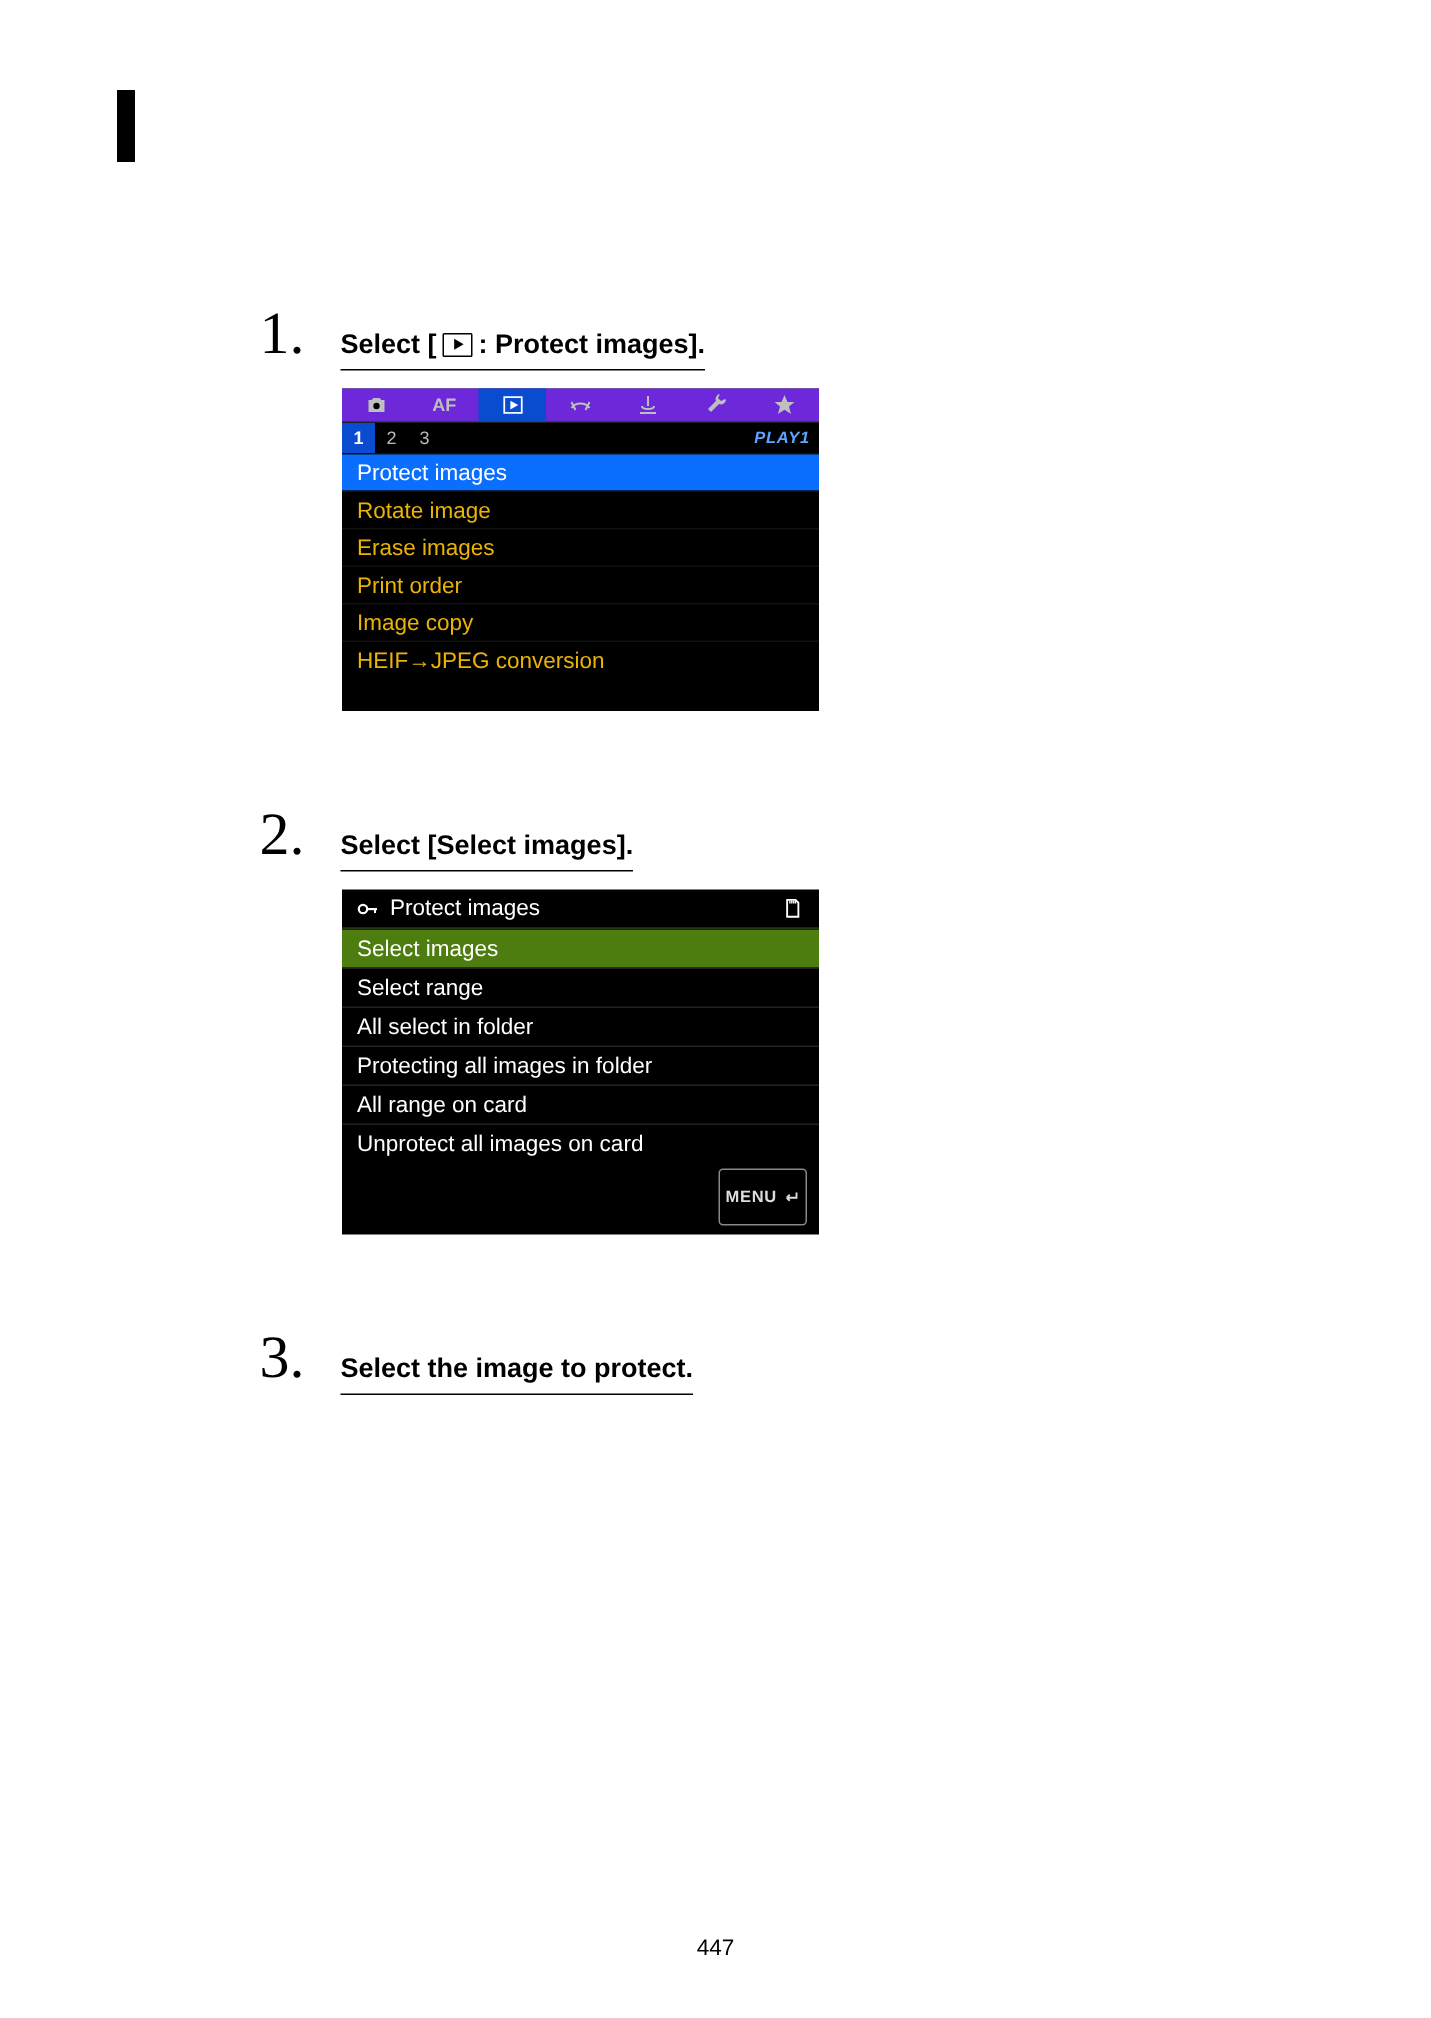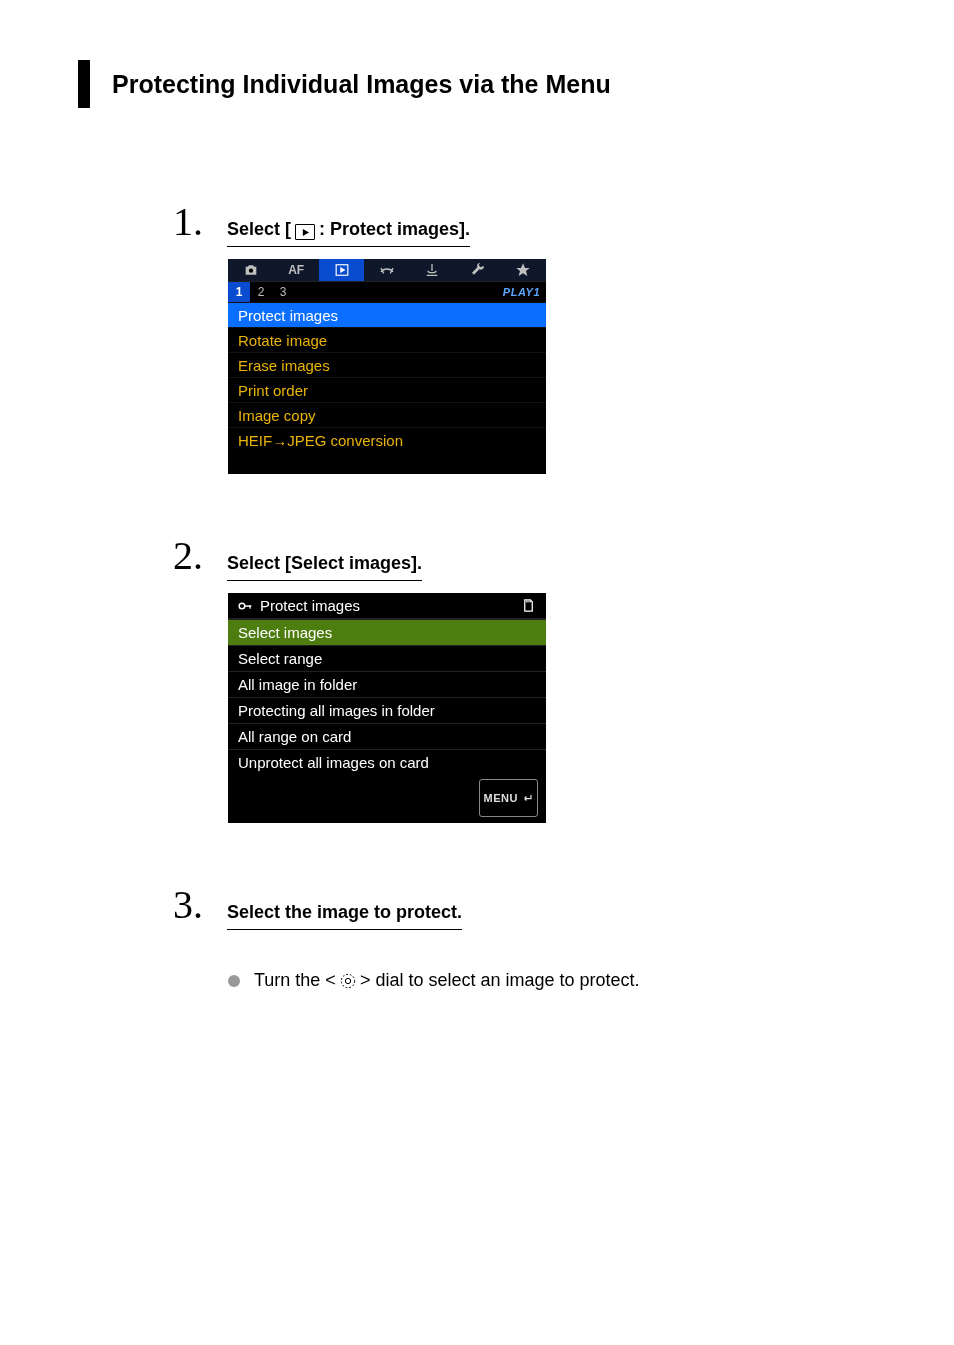--- a/index.html
+++ b/index.html
@@ -53,39 +53,39 @@
     font-size: 18px;
     font-weight: bold;
     display: inline-flex;
     align-items: center;
     gap: 4px;
   }
   .step-title-underline {
     border-bottom: 1px solid #000;
     padding-bottom: 6px;
     display: inline-flex;
-    align-items: flex-end;
+    align-items: center;
     gap: 4px;
     white-space: nowrap;
   }
 
   
   .cam-screen {
     width: 318px;
     background: #000;
     color: #fff;
     font-family: Arial, Helvetica, sans-serif;
     font-size: 15px;
     margin-top: 8px;
     margin-left: 55px;
   }
   .tabs {
     display: flex;
     height: 22px;
-    background: #0f172a;
+    background: #6d28d9;
     align-items: center;
     border-bottom: 1px solid #222;
   }
   .tab {
     flex: 1;
     display: flex;
     align-items: center;
     justify-content: center;
     height: 100%;
     color: #bfbfbf;
@@ -226,21 +226,20 @@
     vertical-align: -2px;
   }
 </style>
 </head>
 <body>
 
 <div class="page">
 
   <div class="heading-row">
     <div class="heading-bar"></div>
-    <div class="heading-text">Protecting Individual Images via the Menu</div>
   </div>
 
   <div class="steps">
 
     <div class="step">
       <div class="step-head">
         <div class="step-num">1.</div>
         <div class="step-title step-title-underline">
           <span>Select [</span>
           <span class="play-box-inline">
@@ -325,21 +324,21 @@
             <span>Protect images</span>
           </div>
           <svg width="15" height="15" viewBox="0 0 24 24">
             <path fill="none" stroke="#fff" stroke-width="2" d="M6 3h9l3 3v15H6z"></path>
             <path stroke="#fff" stroke-width="1.5" d="M9 4v3M11 4v3M13 4v3M15 4v3"></path>
           </svg>
         </div>
         <div class="screen2-list">
           <div class="item selected">Select images</div>
           <div class="item">Select range</div>
-          <div class="item">All image in folder</div>
+          <div class="item">All select in folder</div>
           <div class="item">Protecting all images in folder</div>
           <div class="item">All range on card</div>
           <div class="item">Unprotect all images on card</div>
         </div>
         <div class="screen2-footer">
           <span class="menu-back">
             <span>MENU</span>
             <svg width="12" height="10" viewBox="0 0 24 20">
                 <path fill="none" stroke="#ddd" stroke-width="2.5" d="M20 4v7H7m0 0l4-4m-4 4l4 4"></path>
               </svg>
@@ -349,33 +348,18 @@
     </div>
 
     <div class="step">
       <div class="step-head">
         <div class="step-num">3.</div>
         <div class="step-title step-title-underline">
           <span>Select the image to protect.</span>
         </div>
       </div>
 
-      <div class="bullet-block">
-        <div class="bullet-row">
-          <span class="bullet-dot"></span>
-          <span style="display:inline-flex;align-items:center;gap:2px;">
-            <span>Turn the &lt; </span>
-            <span class="dial-icon-wrap">
-              <svg width="20" height="20" viewBox="0 0 24 24">
-                <circle cx="12" cy="12" r="8" fill="none" stroke="#000" stroke-width="1.2" stroke-dasharray="2.2 2.2"></circle>
-                <circle cx="12" cy="12" r="3.2" fill="none" stroke="#000" stroke-width="1.2"></circle>
-              </svg>
-            </span>
-            <span> &gt; dial to select an image to protect.</span>
-          </span>
-        </div>
-      </div>
     </div>
 
   </div>
 
   <div class="page-num">447</div>
 </div>
 
 </body></html>

